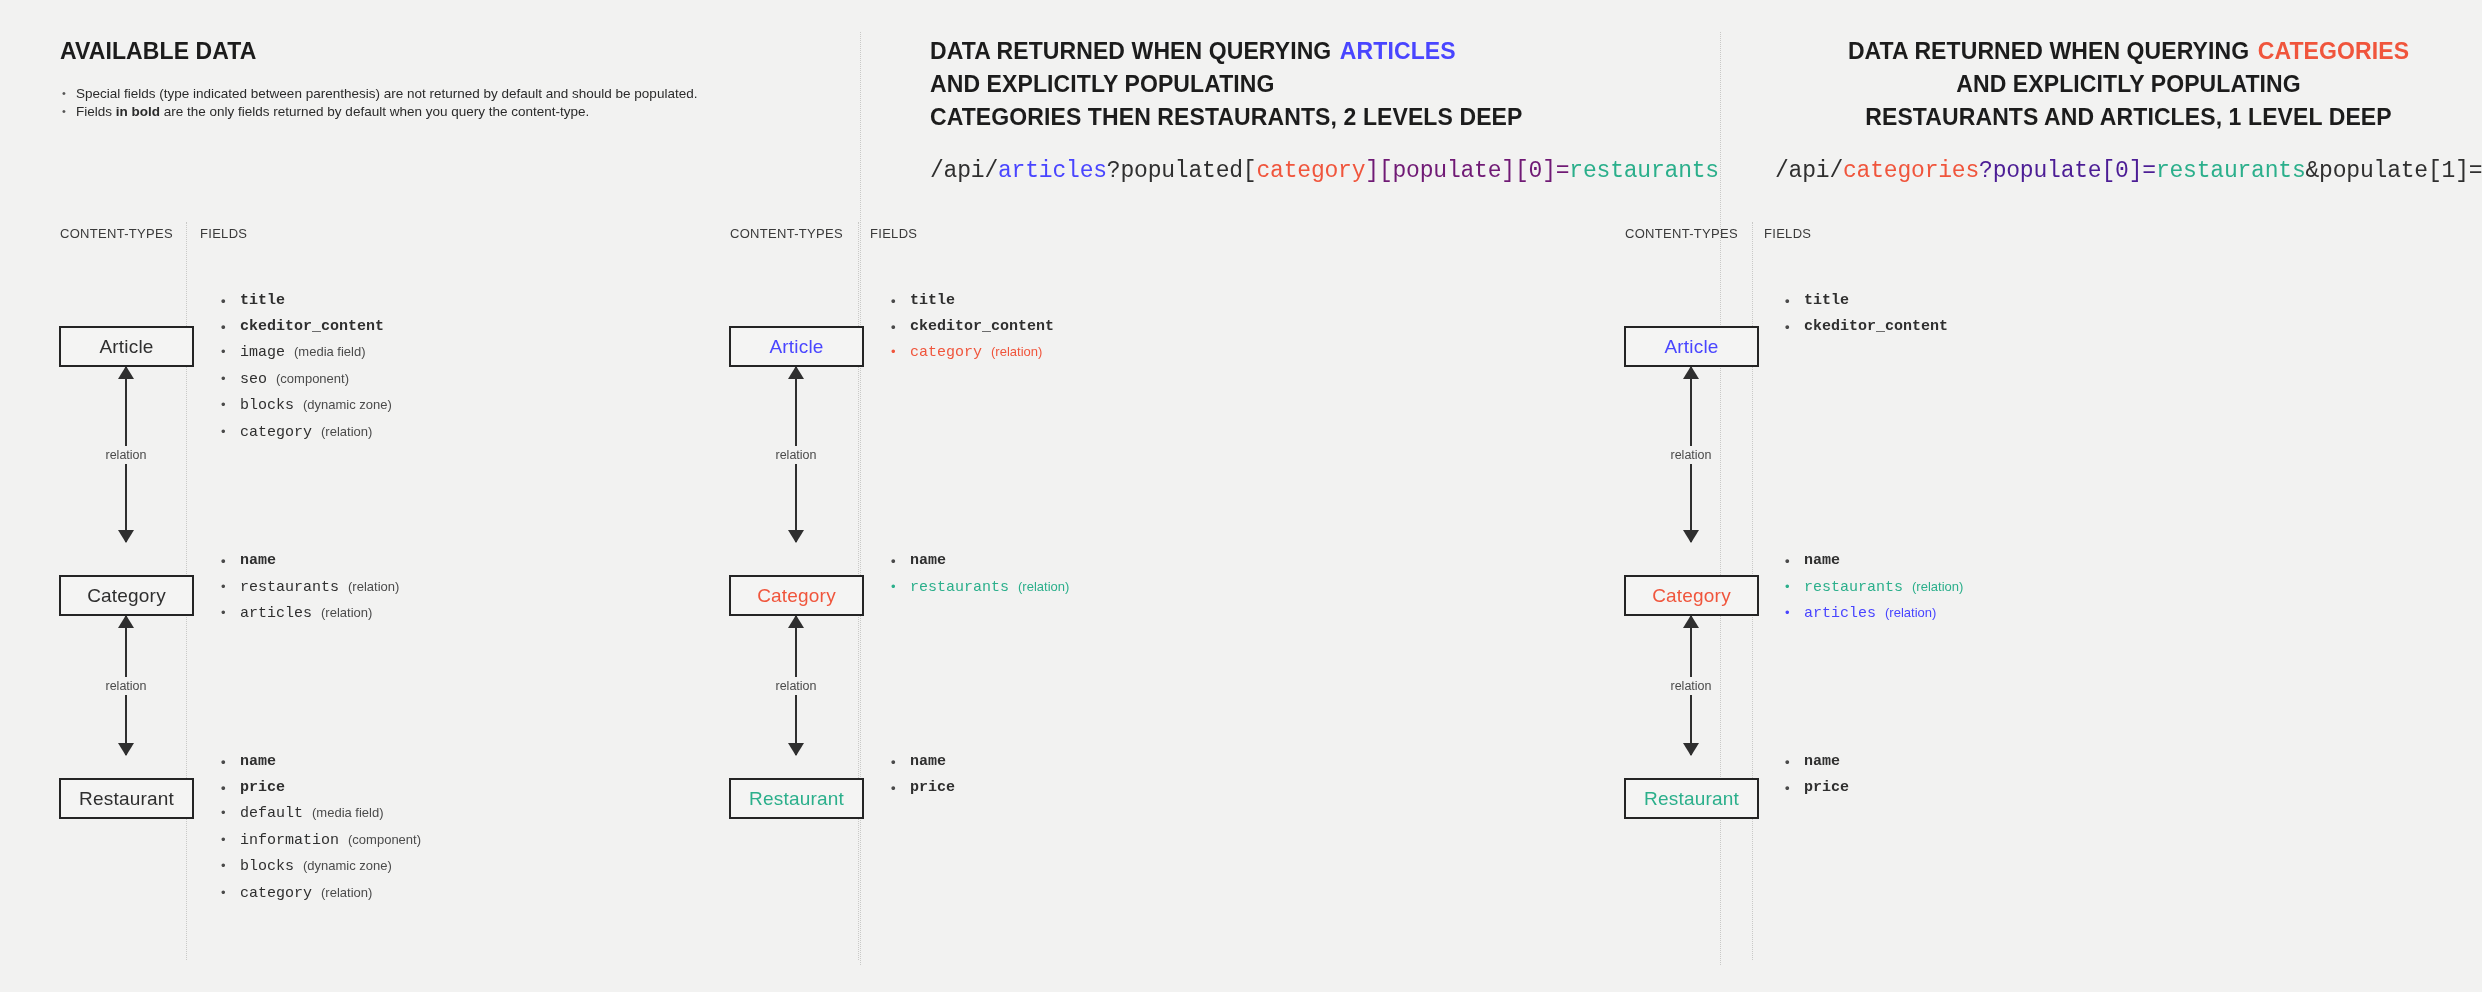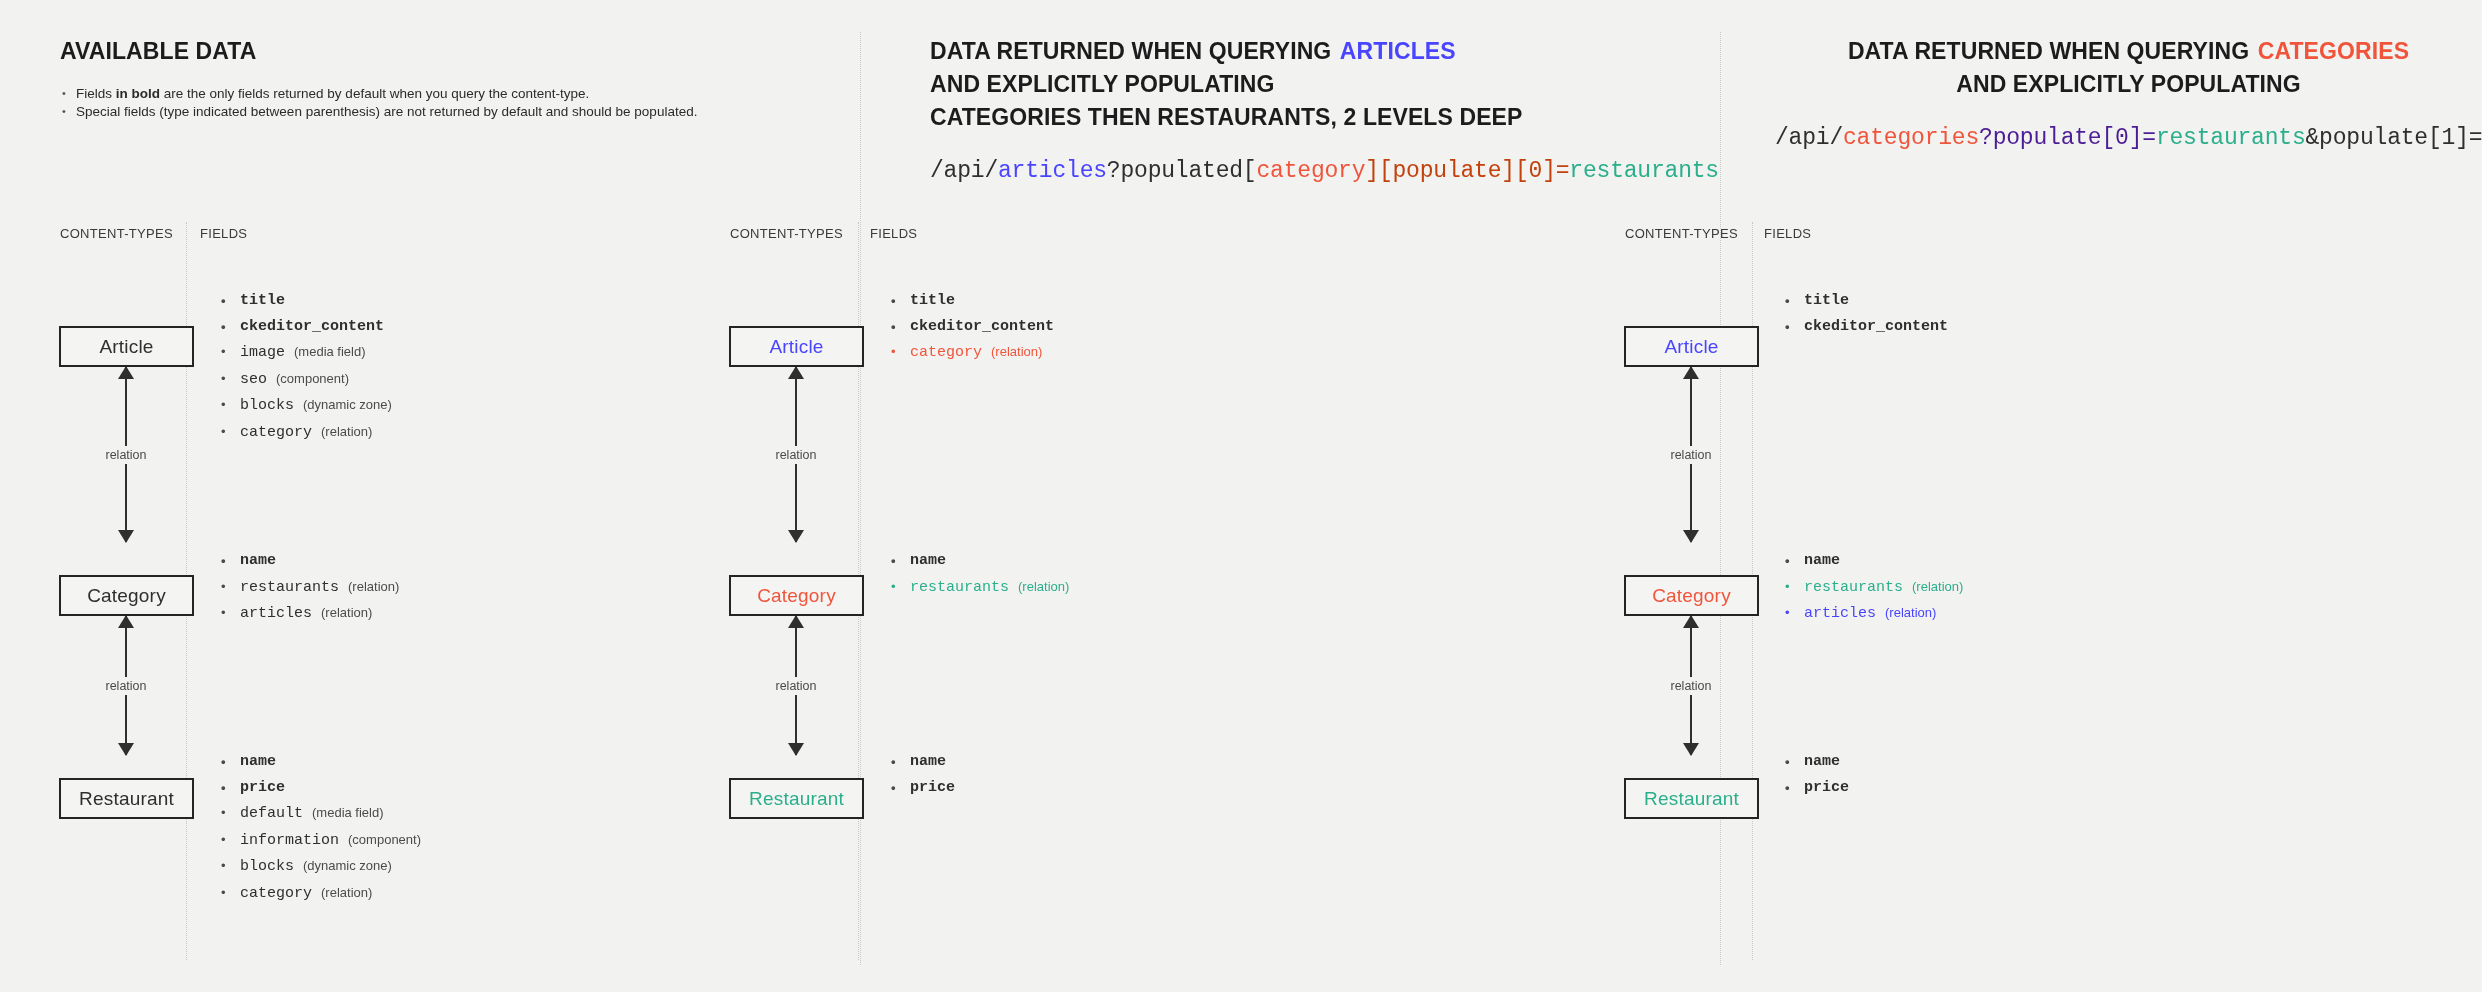--- a/index.html
+++ b/index.html
@@ -95,32 +95,32 @@
   li.c-teal,li.c-teal:before{color:#2baf8b;}
   li.c-teal .ftype{color:#2baf8b;}
 </style>
 </head>
 <body>
 
 <div class="board">
     <div class="panel panel-1">
       <h1 class="heading"><span>AVAILABLE DATA</span></h1>
       <ul class="bullets">
+        <li>Special fields (type indicated between parenthesis) are not returned by default and should be populated.</li>
         <li>Fields <b>in bold</b> are the only fields returned by default when you query the content-type.</li>
-        <li>Special fields (type indicated between parenthesis) are not returned by default and should be populated.</li>
       </ul>
     </div>
     <div class="panel panel-2">
       <div class="panel-sep"></div>
       <h1 class="heading"><span>DATA RETURNED WHEN QUERYING </span><span class="hl" style="color: rgb(73, 69, 255);">ARTICLES</span><br><span>AND EXPLICITLY POPULATING</span><br><span>CATEGORIES THEN RESTAURANTS, 2 LEVELS DEEP</span></h1>
-      <div class="endpoint"><span style="color: rgb(47, 47, 47);">/api/</span><span style="color: rgb(73, 69, 255);">articles</span><span style="color: rgb(47, 47, 47);">?populated[</span><span style="color: rgb(240, 85, 60);">category</span><span style="color: #c2410c;">][populate][0]=</span><span style="color: rgb(43, 175, 139);">restaurants</span></div>
+      <div class="endpoint"><span style="color: rgb(47, 47, 47);">/api/</span><span style="color: rgb(73, 69, 255);">articles</span><span style="color: rgb(47, 47, 47);">?populated[</span><span style="color: rgb(240, 85, 60);">category</span><span style="color: #701a75;">][populate][0]=</span><span style="color: rgb(43, 175, 139);">restaurants</span></div>
     </div>
     <div class="panel panel-3">
       <div class="panel-sep"></div>
-      <h1 class="heading"><span>DATA RETURNED WHEN QUERYING </span><span class="hl" style="color: rgb(240, 85, 60);">CATEGORIES</span><br><span>AND EXPLICITLY POPULATING</span><br></h1>
+      <h1 class="heading"><span>DATA RETURNED WHEN QUERYING </span><span class="hl" style="color: rgb(240, 85, 60);">CATEGORIES</span><br><span>AND EXPLICITLY POPULATING</span><br><span>RESTAURANTS AND ARTICLES, 1 LEVEL DEEP</span></h1>
       <div class="endpoint"><span style="color: rgb(47, 47, 47);">/api/</span><span style="color: rgb(240, 85, 60);">categories</span><span style="color: #4c1d95;">?populate[0]=</span><span style="color: rgb(43, 175, 139);">restaurants</span><span style="color: rgb(47, 47, 47);">&amp;populate[1]=</span></div>
     </div>
     <div style="position: absolute; left: 60px; top: 226px; font-size: 13px; color: rgb(58, 58, 58); letter-spacing: 0.3px;">CONTENT-TYPES</div>
     <div style="position: absolute; left: 200px; top: 226px; font-size: 13px; color: rgb(58, 58, 58); letter-spacing: 0.3px;">FIELDS</div>
     <div class="dotdiv" style="left: 186px;"></div>
     <div class="nodebox" style="left: 59px; top: 326px; color: rgb(47, 47, 47);">
       <span>Article</span>
     </div>
     <div class="nodebox" style="left: 59px; top: 575px; color: rgb(47, 47, 47);">
       <span>Category</span>

